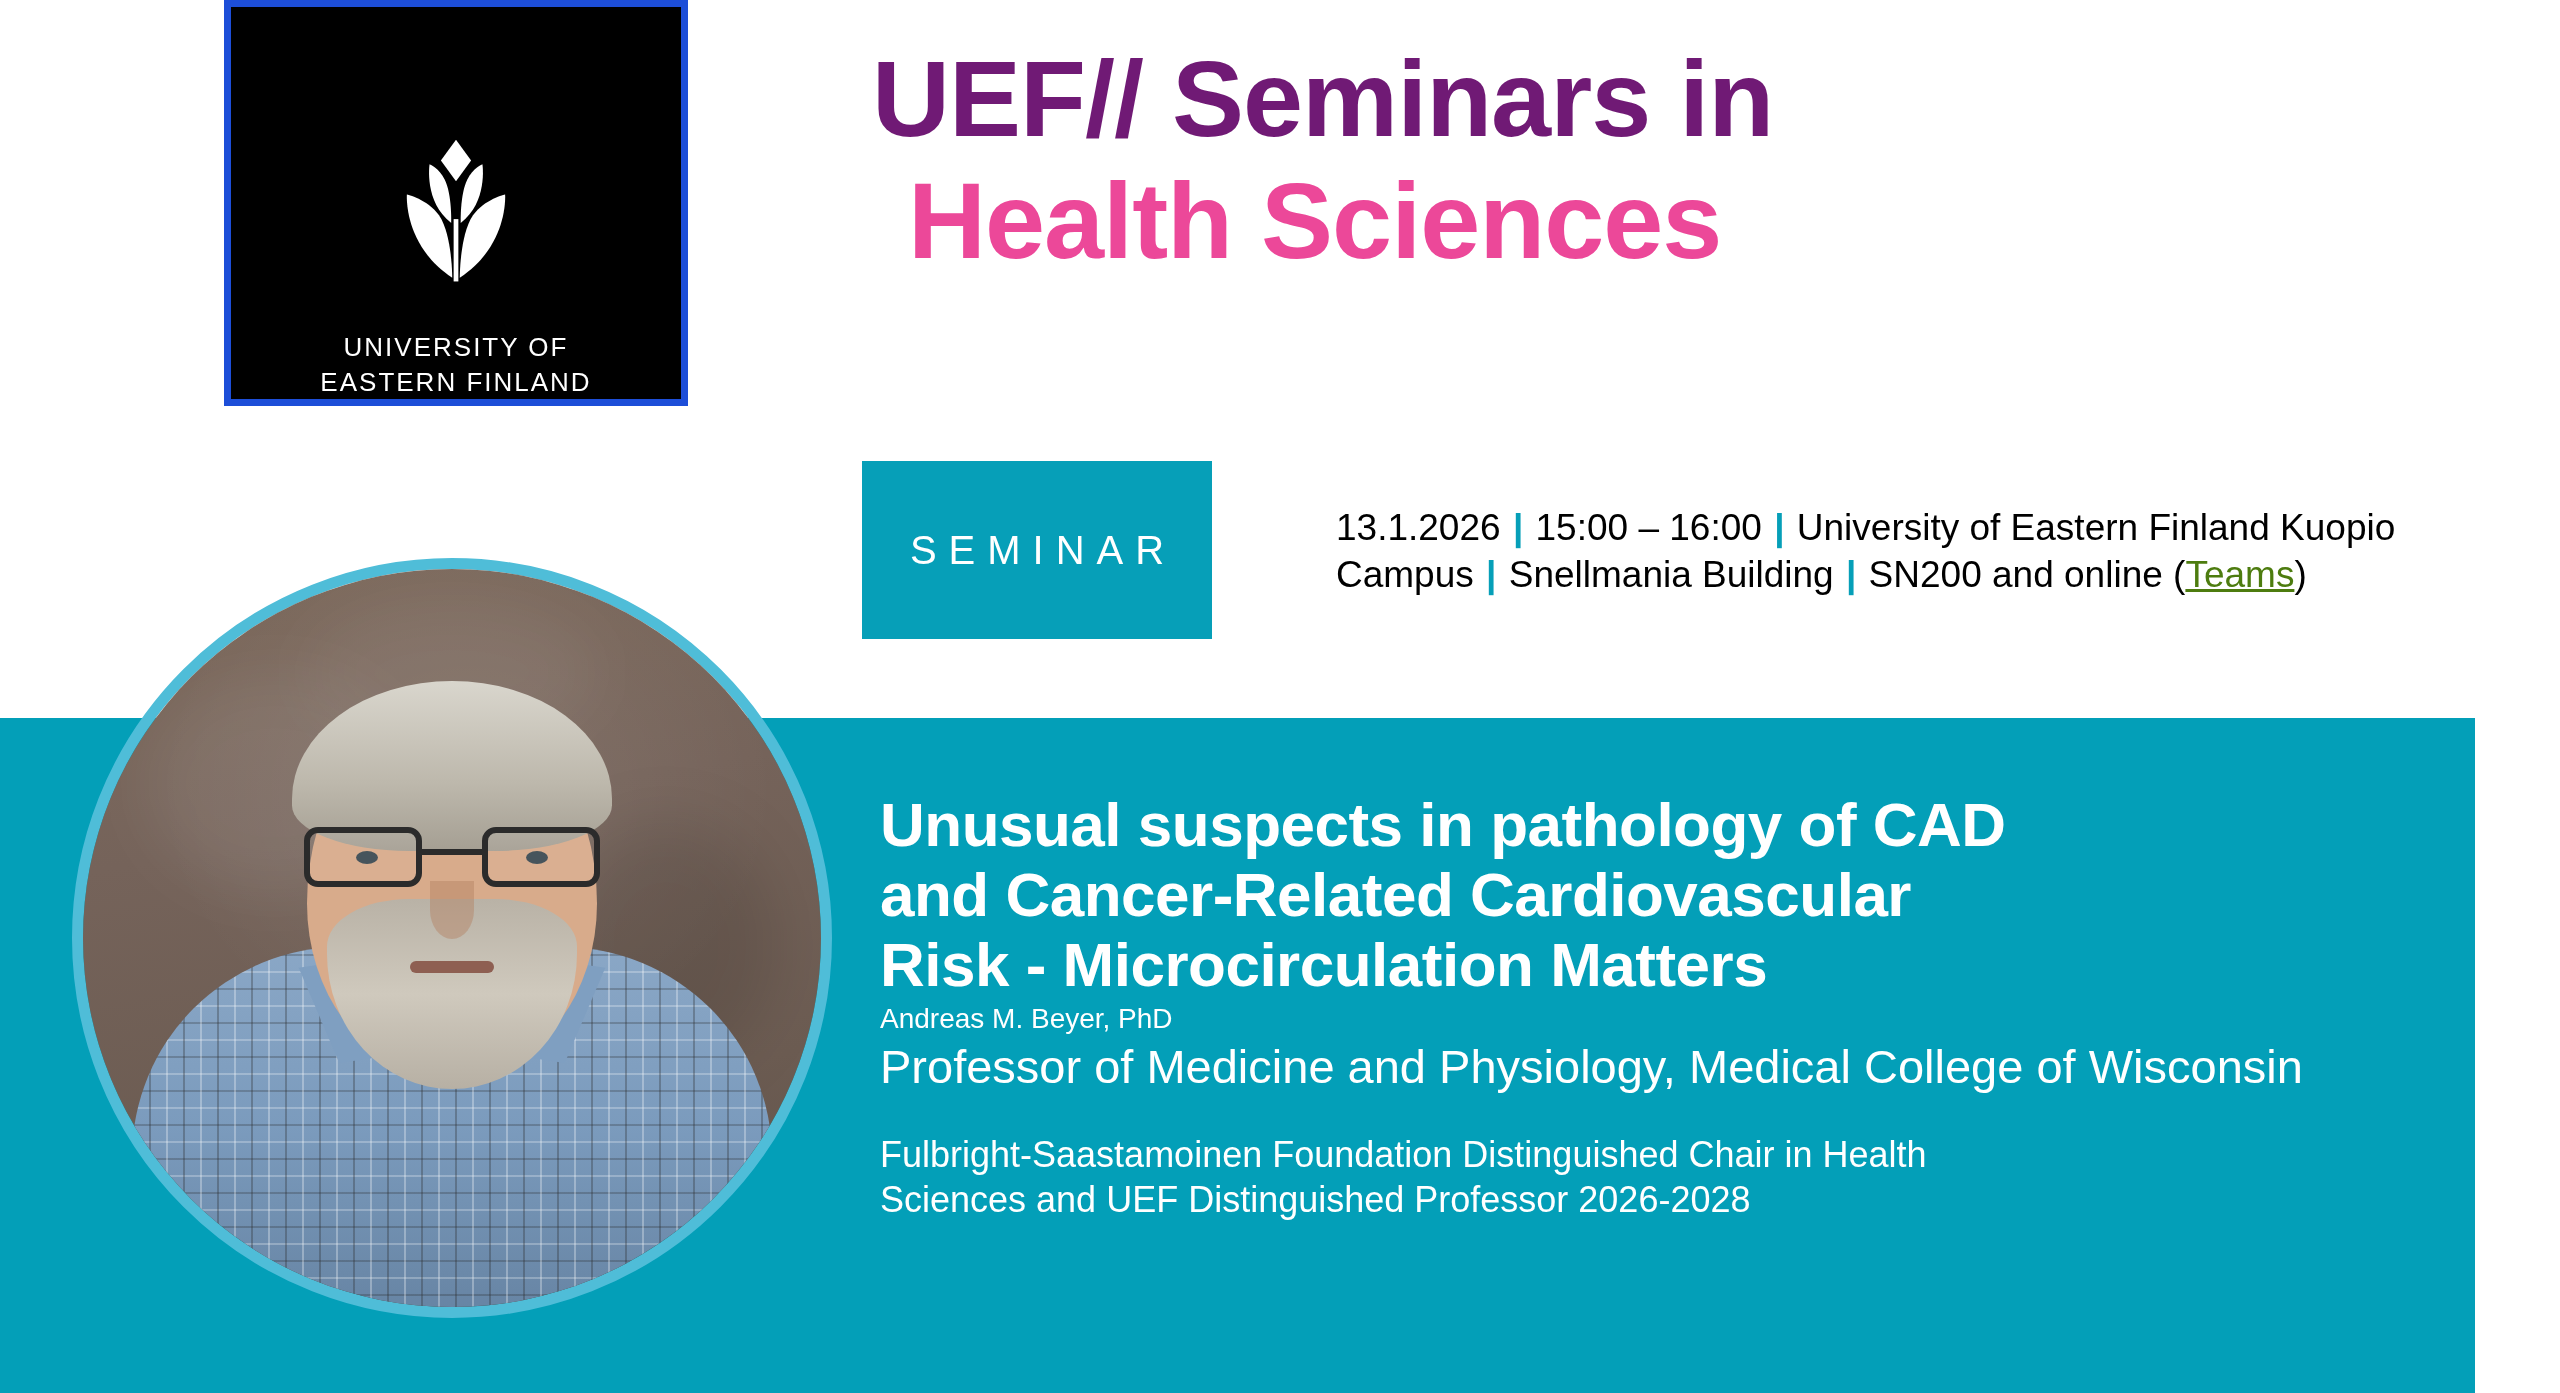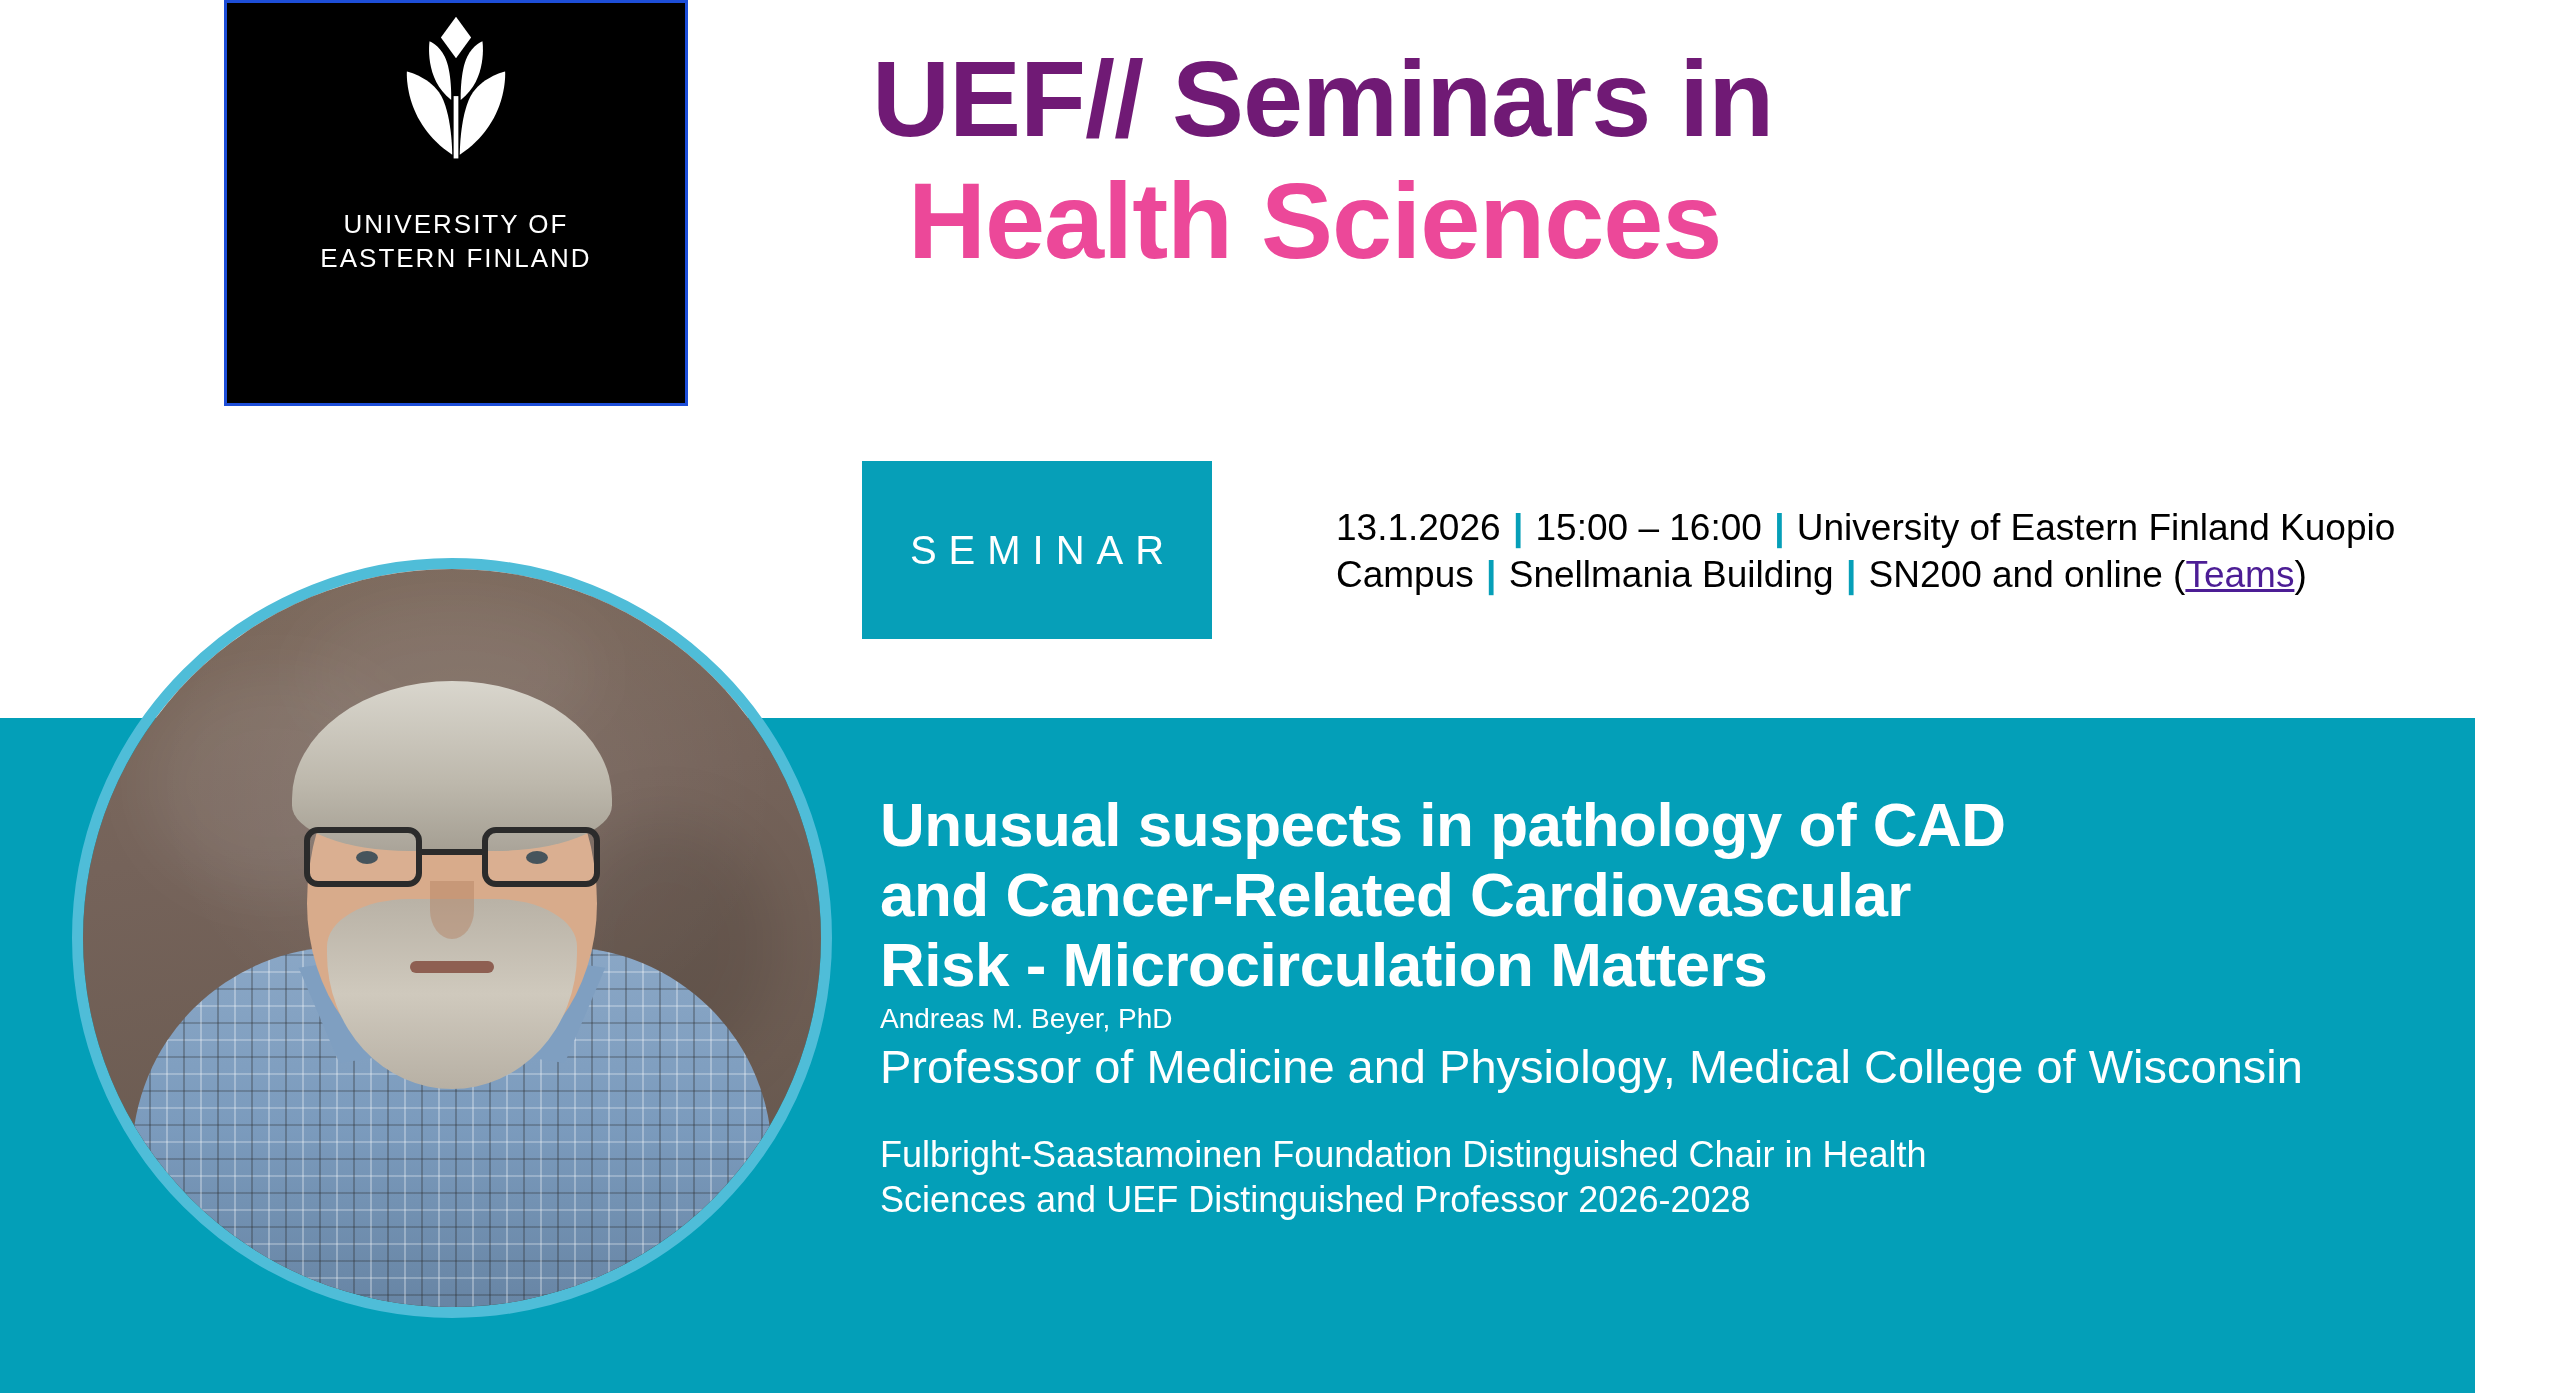--- a/index.html
+++ b/index.html
@@ -32,26 +32,26 @@
   }
 
   
   .logo-box {
     position: absolute;
     left: 224px;
     top: 0px;
     width: 464px;
     height: 406px;
     background: #000000;
-    border: 3px solid #1d4ed8;
+    border: 7px solid #1d4ed8;
     box-sizing: border-box;
     display: flex;
     flex-direction: column;
     align-items: center;
-    justify-content: flex-start;
+    justify-content: flex-end;
   }
   .logo-mark {
     width: 190px;
     height: 170px;
     margin-top: 10px;
   }
   .logo-wordmark {
     margin-top: 24px;
     color: #ffffff;
     text-align: center;
@@ -105,21 +105,21 @@
     font-size: 37px;
     line-height: 1.26;
     font-weight: 400;
   }
   .event-details .sep {
     color: #069FB8;
     font-weight: 700;
     padding: 0 2px;
   }
   .event-details .teams-link {
-    color: #4c1d95;
+    color: #4d7c0f;
     text-decoration: underline;
   }
 
   
   .portrait {
     position: absolute;
     left: 72px;
     top: 558px;
     width: 760px;
     height: 760px;

